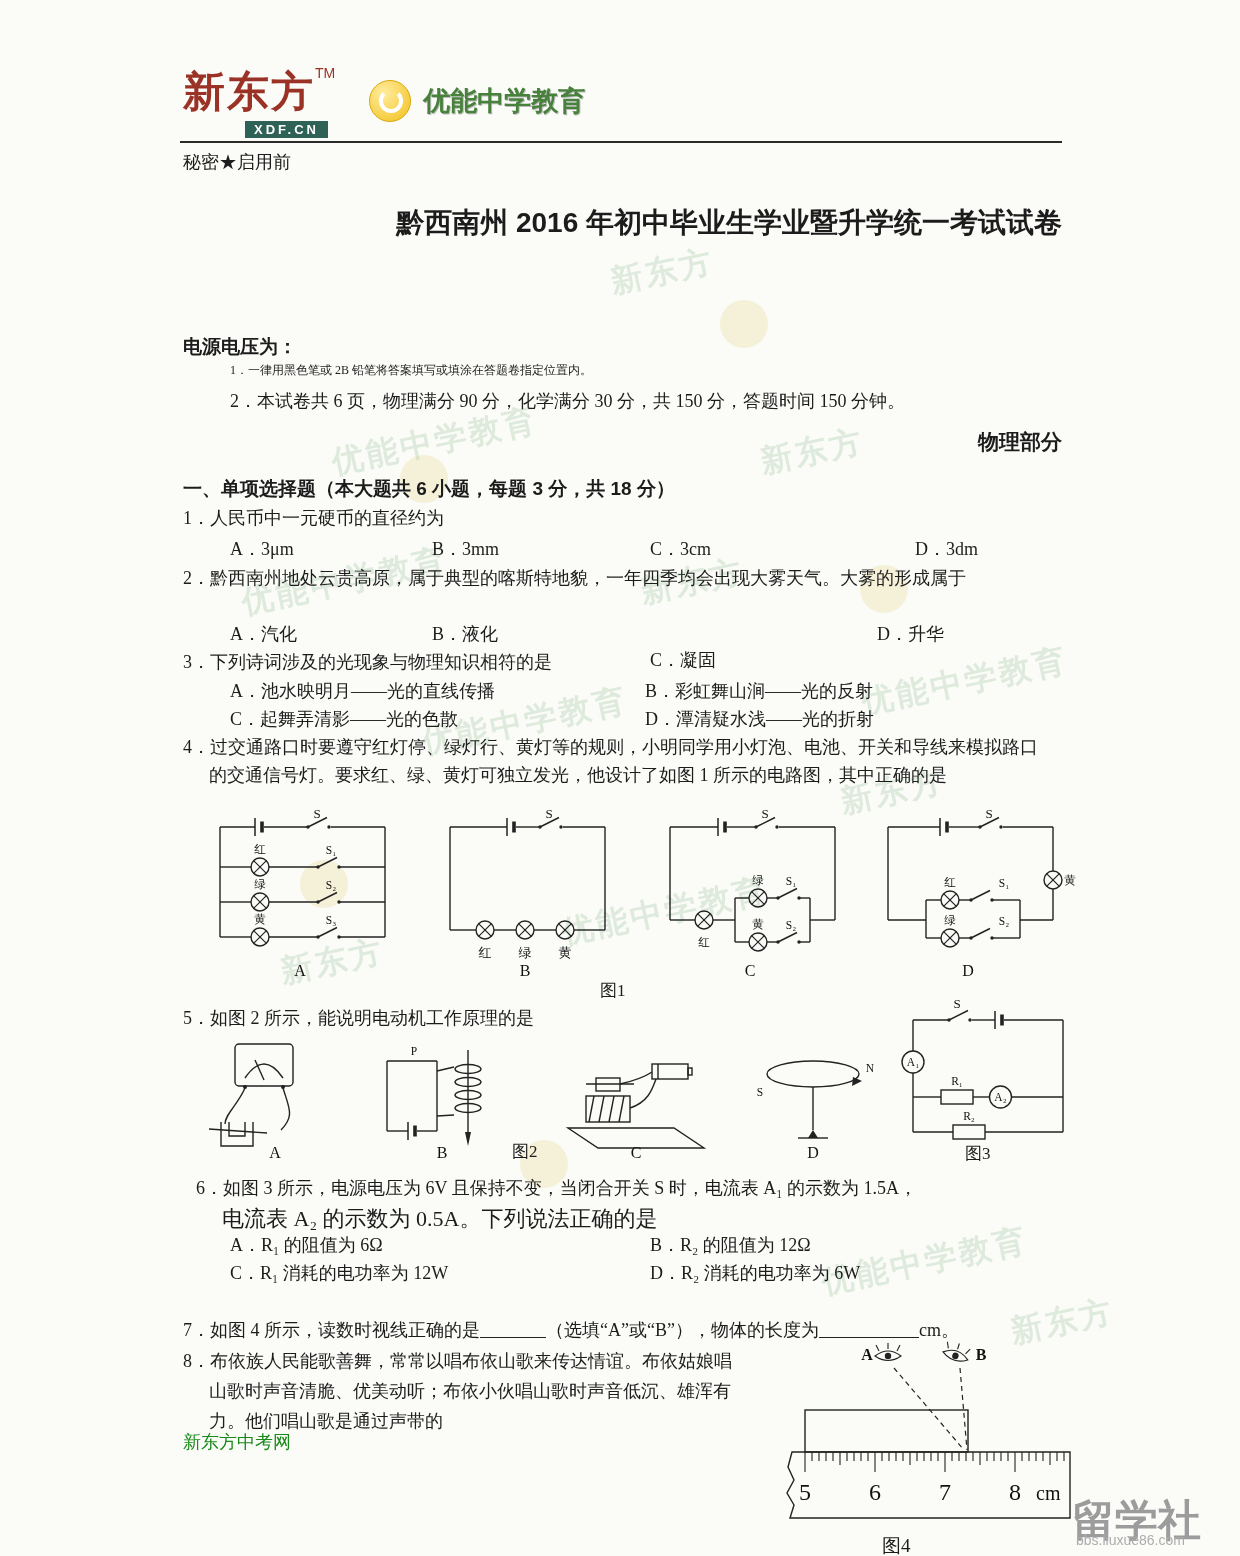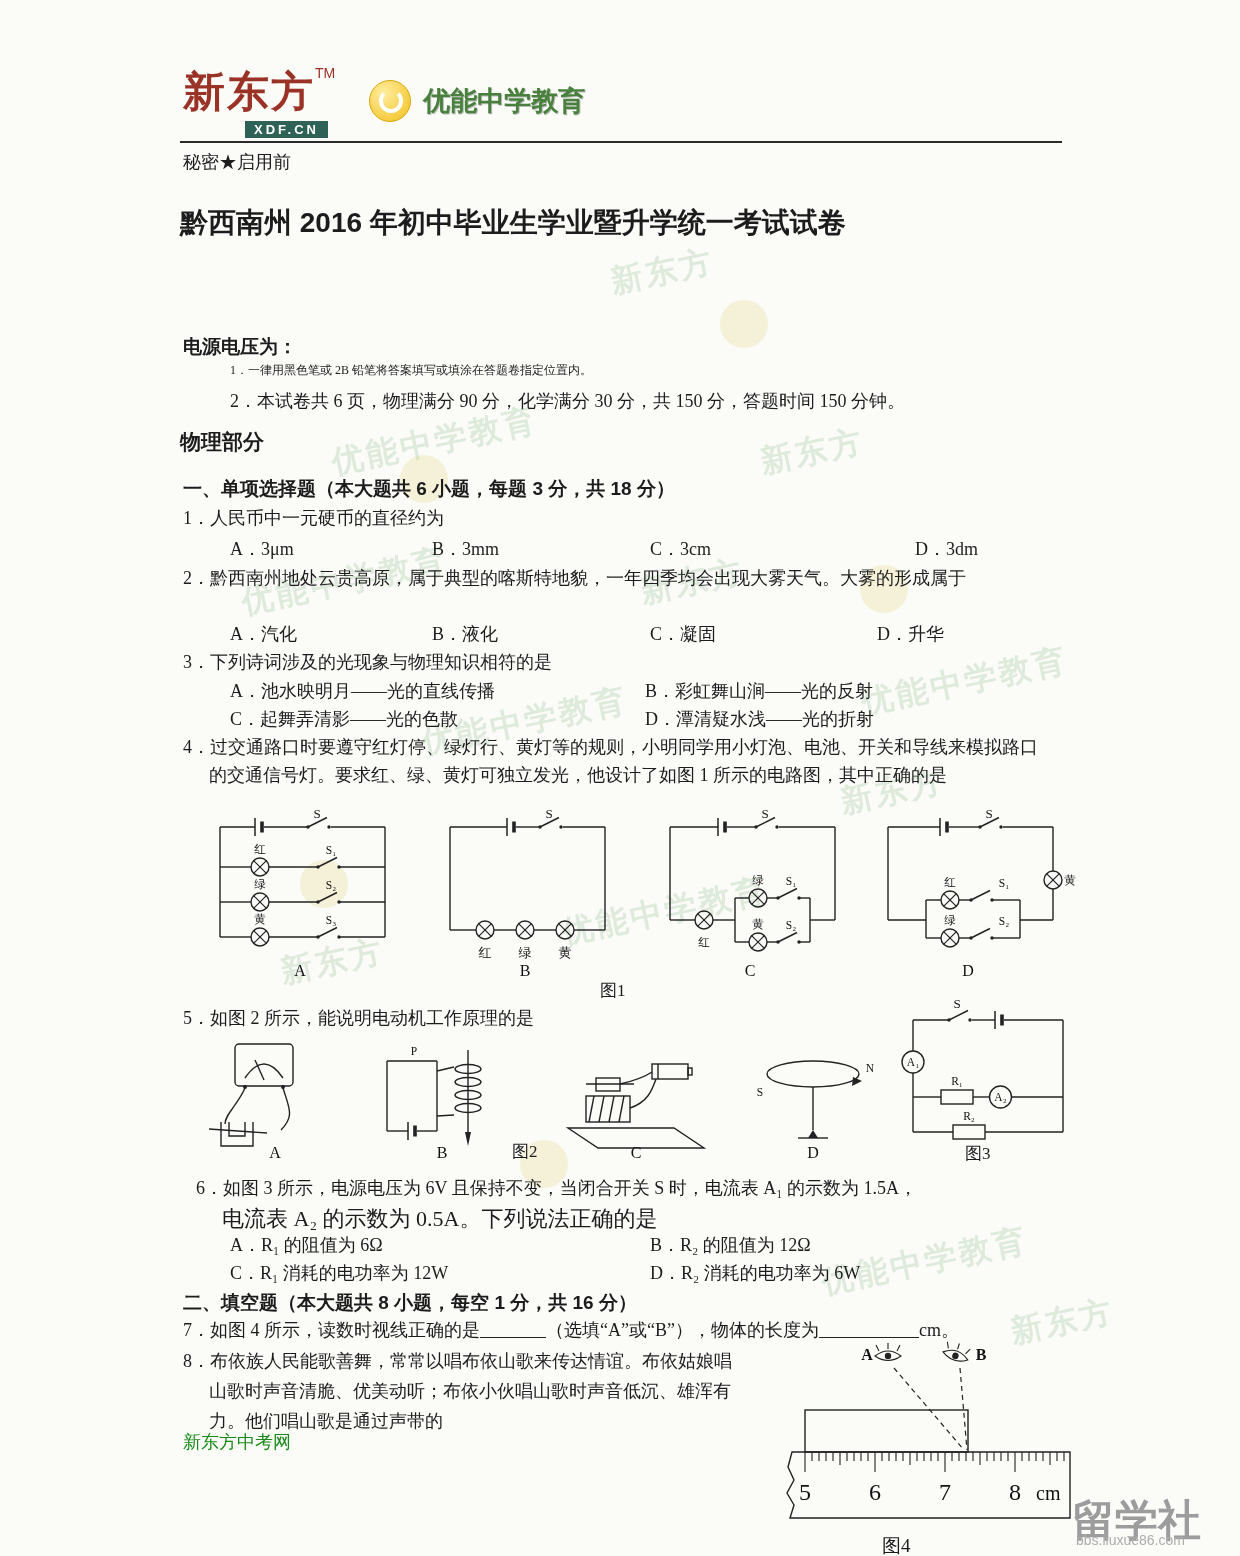--- a/index.html
+++ b/index.html
@@ -2,21 +2,21 @@
 <html><head>
 <meta charset="utf-8">
 <style>
   *{margin:0;padding:0;box-sizing:border-box}
   html,body{background:#9a9a9a}
   .page{position:relative;width:1240px;height:1556px;background:#fbfbf8;margin:0 auto;
         font-family:"Liberation Serif","DejaVu Serif",serif;color:#1c1c1c;overflow:hidden}
   .abs{position:absolute}
   .sans{font-family:"Liberation Sans","DejaVu Sans",sans-serif}
   .b{font-weight:bold}
-  .center{text-align:left}
+  .center{text-align:right}
   .qtext{font-size:18px;line-height:28px;padding-left:26px;text-indent:-26px}
   .opt{position:absolute;font-size:18px;white-space:nowrap}
   .blank{display:inline-block;border-bottom:1.5px solid #222;height:18px;vertical-align:-2px}
   .cap{position:absolute;font-size:17px}
   .wm{position:absolute;color:#8fbe8f;opacity:.26;font-weight:bold;letter-spacing:3px;
       pointer-events:none;white-space:nowrap;font-family:"Liberation Sans","DejaVu Sans",sans-serif;font-size:32px}
   .wm-c{position:absolute;width:48px;height:48px;border-radius:50%;background:#ddc44a;opacity:.18;pointer-events:none}
   svg{overflow:visible}
   .wire{stroke:#222;stroke-width:1.4;fill:none}
   .thin{stroke:#222;stroke-width:1.1;fill:none}
@@ -97,21 +97,21 @@
 
   <div class="abs" style="left:183px;top:506px;font-size:18px">1．人民币中一元硬币的直径约为</div>
   <span class="opt" style="left:230px;top:537px">A．3μm</span>
   <span class="opt" style="left:432px;top:537px">B．3mm</span>
   <span class="opt" style="left:650px;top:537px">C．3cm</span>
   <span class="opt" style="left:915px;top:537px">D．3dm</span>
 
   <div class="abs qtext" style="left:183px;top:564px;width:868px">2．黔西南州地处云贵高原，属于典型的喀斯特地貌，一年四季均会出现大雾天气。大雾的形成属于</div>
   <span class="opt" style="left:230px;top:622px">A．汽化</span>
   <span class="opt" style="left:432px;top:622px">B．液化</span>
-  <span class="opt" style="left:650px;top:622px">C．凝固</span>
+  <span class="opt" style="left:650px;top:648px">C．凝固</span>
   <span class="opt" style="left:877px;top:622px">D．升华</span>
 
   <div class="abs" style="left:183px;top:650px;font-size:18px">3．下列诗词涉及的光现象与物理知识相符的是</div>
   <span class="opt" style="left:230px;top:679px">A．池水映明月——光的直线传播</span>
   <span class="opt" style="left:645px;top:679px">B．彩虹舞山涧——光的反射</span>
   <span class="opt" style="left:230px;top:707px">C．起舞弄清影——光的色散</span>
   <span class="opt" style="left:645px;top:707px">D．潭清疑水浅——光的折射</span>
 
   <div class="abs qtext" style="left:183px;top:733px;width:872px">4．过交通路口时要遵守红灯停、绿灯行、黄灯等的规则，小明同学用小灯泡、电池、开关和导线来模拟路口的交通信号灯。要求红、绿、黄灯可独立发光，他设计了如图 1 所示的电路图，其中正确的是</div>
 
@@ -345,21 +345,20 @@
   </svg>
   <div class="cap" style="left:965px;top:1142px">图3</div>
 
   <div class="abs" style="left:196px;top:1176px;font-size:18px">6．如图 3 所示，电源电压为 6V 且保持不变，当闭合开关 S 时，电流表 A₁ 的示数为 1.5A，</div>
   <div class="abs" style="left:222px;top:1204px;font-size:22px">电流表 A₂ 的示数为 0.5A。下列说法正确的是</div>
   <span class="opt" style="left:230px;top:1233px">A．R₁ 的阻值为 6Ω</span>
   <span class="opt" style="left:650px;top:1233px">B．R₂ 的阻值为 12Ω</span>
   <span class="opt" style="left:230px;top:1261px">C．R₁ 消耗的电功率为 12W</span>
   <span class="opt" style="left:650px;top:1261px">D．R₂ 消耗的电功率为 6W</span>
 
-  <div class="abs sans b" style="left:183px;top:1290px;font-size:19px">二、填空题（本大题共 8 小题，每空 1 分，共 16 分）</div>
 
   <div class="abs" style="left:183px;top:1318px;font-size:18px;white-space:nowrap">
     <span>7．如图 4 所示，读数时视线正确的是</span><span class="blank" style="width:66px"></span><span>（选填“A”或“B”），物体的长度为</span><span class="blank" style="width:100px"></span><span>cm。</span>
   </div>
 
   <div class="abs qtext" style="left:183px;top:1346px;width:562px;line-height:30px">8．布依族人民能歌善舞，常常以唱布依山歌来传达情谊。布依姑娘唱山歌时声音清脆、优美动听；布依小伙唱山歌时声音低沉、雄浑有力。他们唱山歌是通过声带的</div>
 
   <svg class="abs" style="left:770px;top:1332px" width="310" height="200" viewBox="0 0 310 200">
     <line x1="124" y1="36" x2="194" y2="118" class="dash"></line>
     <line x1="190" y1="36" x2="197" y2="118" class="dash"></line>

